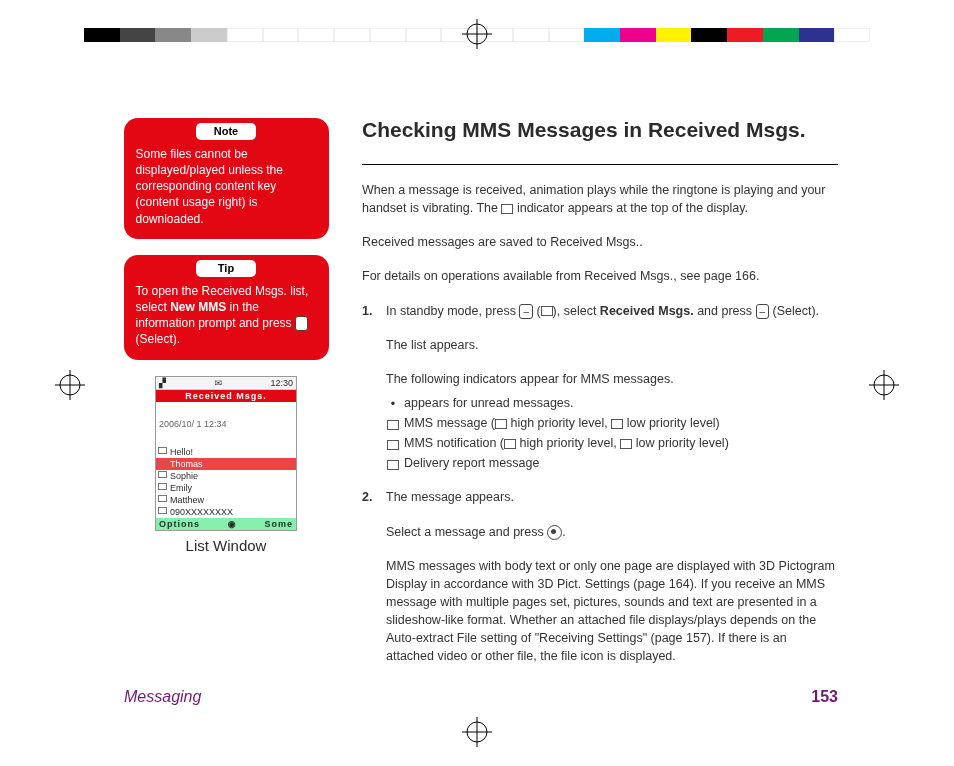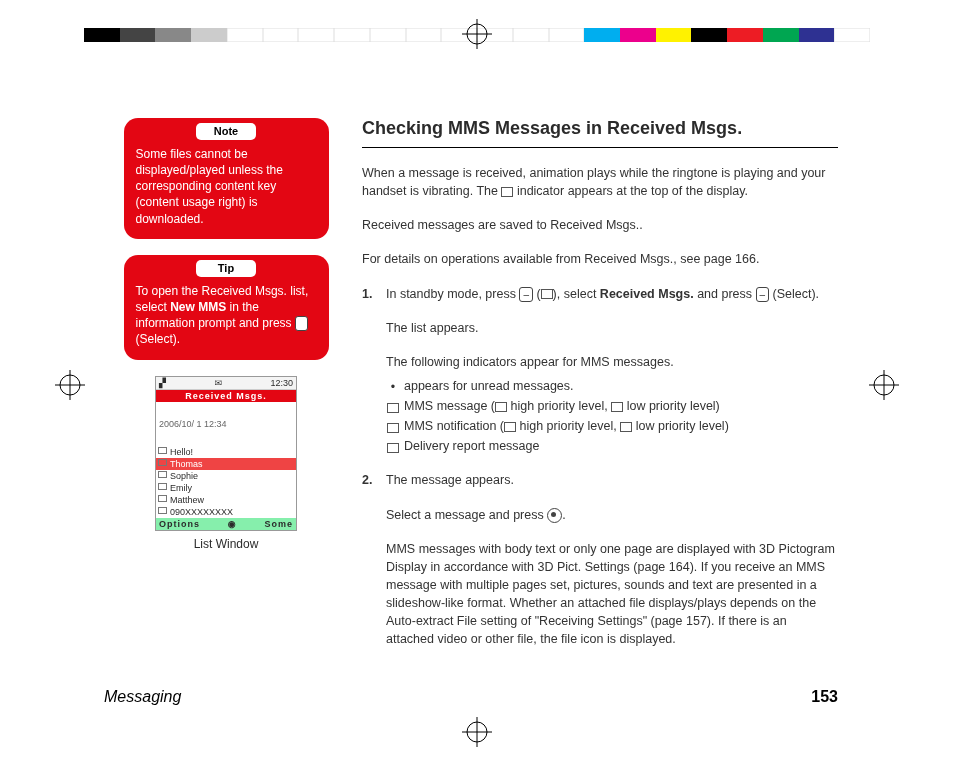--- a/index.html
+++ b/index.html
@@ -17,37 +17,37 @@
   }
   
   .colorbar { position:absolute; top:28px; left:84px; right:84px; height:14px; display:flex; }
   .colorbar > div { flex:1; }
   .crosshair { position:absolute; width:30px; height:30px; }
   .crosshair svg { width:30px; height:30px; display:block; }
   .ch-top { top:19px; left:462px; }
   .ch-bottom { bottom:19px; left:462px; }
   .ch-left { top:370px; left:55px; }
   .ch-right { top:370px; right:55px; }
-  .footer { position:absolute; bottom:60px; left:104px; right:116px; display:flex; justify-content:space-between; align-items:baseline; font-style:italic; color:#000000; }
+  .footer { position:absolute; bottom:60px; left:124px; right:116px; display:flex; justify-content:space-between; align-items:baseline; font-style:italic; color:#701a75; }
   .footer .pnum { font-weight:bold; font-style:normal;margin-top:8px; }
 
   .content {
     position:absolute; top:118px; left:116px; right:116px; bottom:90px;
     display:flex; gap:26px;
   }
   .col-left { width:220px; display:flex; flex-direction:column; gap:16px; align-items:center; }
   .col-right { flex:1; }
 
   .callout {
     width:205px; background:#e30613; color:#fff; border-radius:14px;
     padding:6px 12px 12px; box-sizing:border-box; font-size:12px; line-height:1.35;
   }
   .callout .hdr { background:#fff; color:#000; font-weight:bold; text-align:center; border-radius:5px; padding:1px 0; margin:-1px auto 6px; width:60px; font-size:11px; }
 
-  h1.title { font-size:18px; font-weight:bold; margin:0 0 8px 0; }
+  h1.title { font-size:21px; font-weight:bold; margin:0 0 22px 0; }
   .rule { border:0; border-top:1px solid #000; margin:0 0 10px 0; }
 
   p, li { font-size:12.5px; line-height:1.45; margin:16px 0 6px 0; color:#333; }
   ol { list-style:none; padding:0; margin:8px 0 0 0; }
   ol > li { padding-left:24px; position:relative; margin-bottom:10px; }
   ol > li .num { position:absolute; left:0; top:0; font-weight:bold; }
   .iconline { padding-left:18px; position:relative; margin:2px 0; }
   .iconline .ico { position:absolute; left:0; top:1px; width:14px; text-align:center; }
   .icoimg { display:inline-block; width:12px; height:10px; border:1px solid #555; vertical-align:middle; box-sizing:border-box; }
   .keybtn { display:inline-block; border:1px solid #444; border-radius:3px; padding:0 3px; font-size:10px; line-height:13px; height:13px; vertical-align:middle; background:#fff;}
@@ -56,21 +56,21 @@
 
   
   .phone { width:140px; border:1px solid #999; background:#fff; font-size:9px; }
   .phone .statbar { display:flex; justify-content:space-between; padding:1px 3px; border-bottom:1px solid #ccc; background:#f4f4f4;}
   .phone .titlebar { background:#e30613; color:#fff; text-align:center; padding:1px 0; letter-spacing:1px; font-weight:bold;}
   .phone .meta { padding:17px 3px; color:#666;}
   .phone .row { padding:1px 3px 1px 14px; position:relative;}
   .phone .row .m { position:absolute; left:2px; top:1px; width:9px; height:7px; border:1px solid #777; box-sizing:border-box;}
   .phone .row.sel { background:#ef4444; color:#fff;}
   .phone .softbar { display:flex; justify-content:space-between; background:#86efac; padding:1px 3px; font-weight:bold; letter-spacing:1px;}
-  .caption { font-size:12px; text-align:center; margin-top:6px; }
+  .caption { font-size:15px; text-align:center; margin-top:6px; }
 </style>
 </head>
 <body>
 
 <div class="page">
 
   <div class="colorbar">
       <div style="background: rgb(0, 0, 0);"></div>
       <div style="background: rgb(68, 68, 68);"></div>
       <div style="background: rgb(136, 136, 136);"></div>

